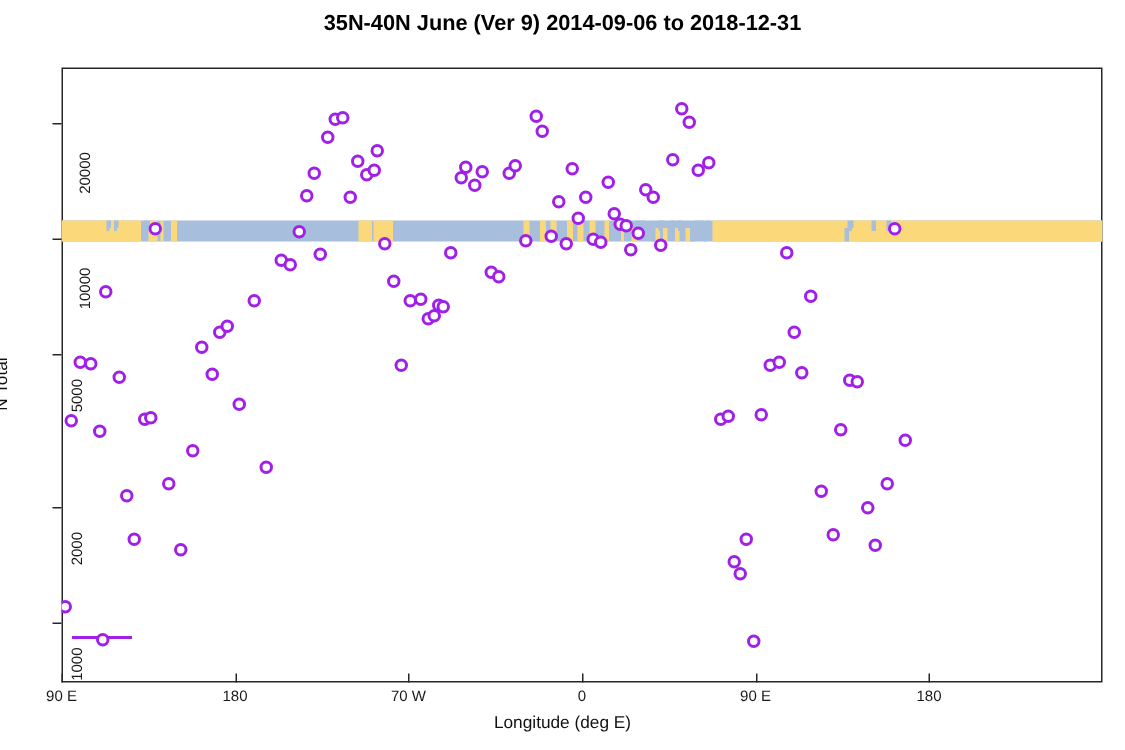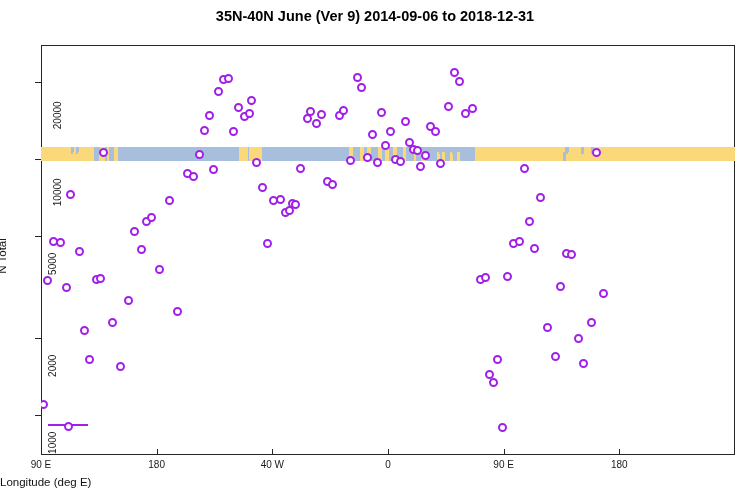--- a/index.html
+++ b/index.html
@@ -29,21 +29,21 @@
              transform-origin:100% 50%;}
 
   .xtickwrap{position:absolute;top:455px;width:0;height:0;}
   .xtickmark{position:absolute;left:0;top:-6px;width:0;height:6px;
              border-left:1.3px solid #262626;}
   .xticktext{position:absolute;left:0;top:4px;font-size:10px;color:#1a1a1a;
              white-space:nowrap;transform:translateX(-50%);}
 
   #ylabel{position:absolute;left:-16px;top:250px;font-size:11.5px;color:#111;
           white-space:nowrap;transform:rotate(-90deg);transform-origin:50% 50%;}
-  #xlabel{position:absolute;left:0;top:476px;width:750px;
+  #xlabel{position:absolute;left:0;top:476px;width:750px;text-align:center;
           font-size:11.5px;color:#111;}
 
   #legend{position:absolute;left:48px;top:424px;display:flex;
           align-items:center;gap:0px;}
   #legline{position:relative;width:40px;height:0;border-top:2.2px solid #a020e8;}
   #legmark{position:absolute;left:50%;top:50%;width:9px;height:9px;
            border-radius:50%;border:2.4px solid #a020e8;background:#fff;
            box-sizing:border-box;margin-left:-4.5px;margin-top:-4.5px;}
   #legtext{font-size:11.5px;color:#111;margin-left:9px;white-space:nowrap;}
 </style>
@@ -242,21 +242,21 @@
       <div class="xtickwrap" style="left: 41px;">
         <div class="xtickmark"></div>
         <div class="xticktext">90 E</div>
       </div>
       <div class="xtickwrap" style="left: 156.667px;">
         <div class="xtickmark"></div>
         <div class="xticktext">180</div>
       </div>
       <div class="xtickwrap" style="left: 272.333px;">
         <div class="xtickmark"></div>
-        <div class="xticktext">40 W</div>
+        <div class="xticktext">70 W</div>
       </div>
       <div class="xtickwrap" style="left: 388px;">
         <div class="xtickmark"></div>
         <div class="xticktext">0</div>
       </div>
       <div class="xtickwrap" style="left: 503.667px;">
         <div class="xtickmark"></div>
         <div class="xticktext">90 E</div>
       </div>
       <div class="xtickwrap" style="left: 619.333px;">

